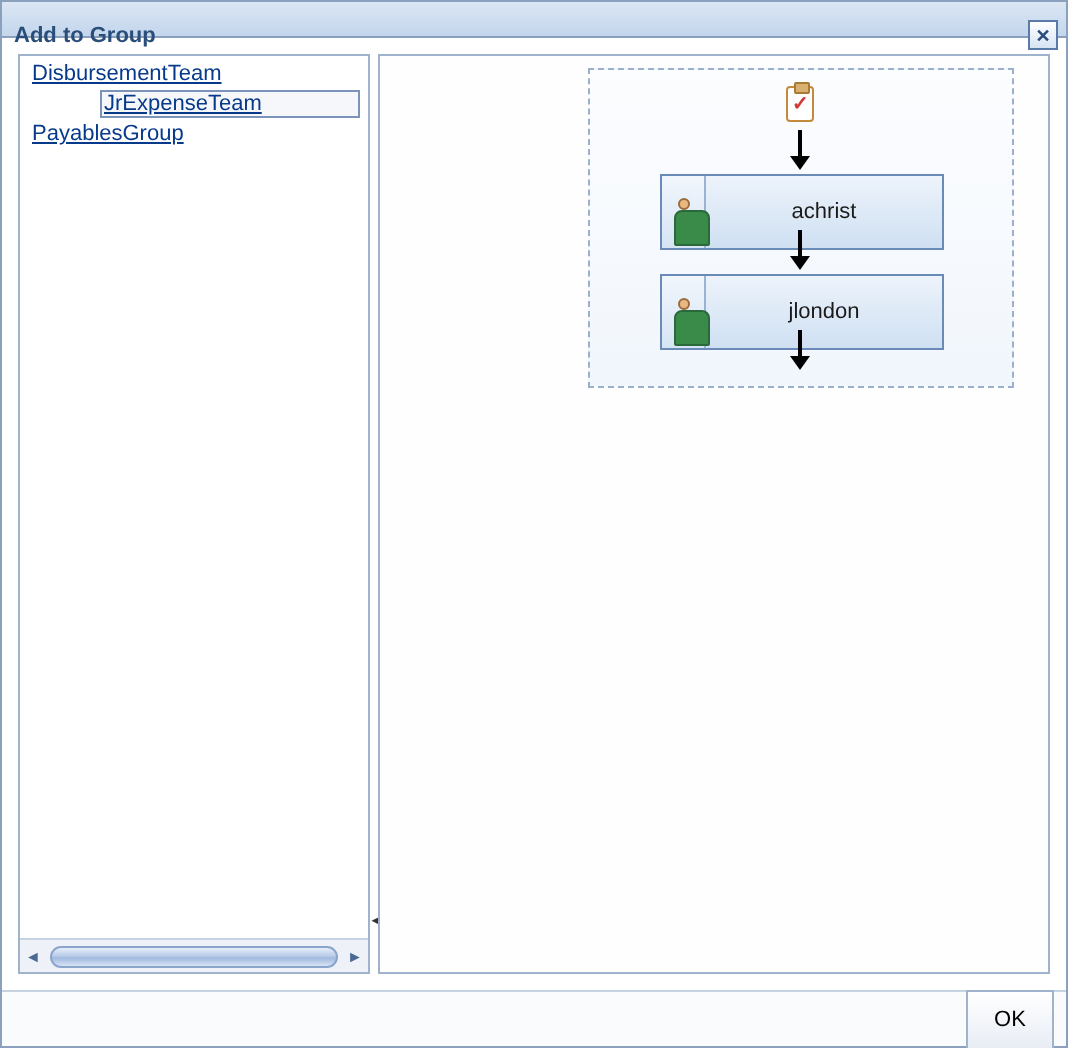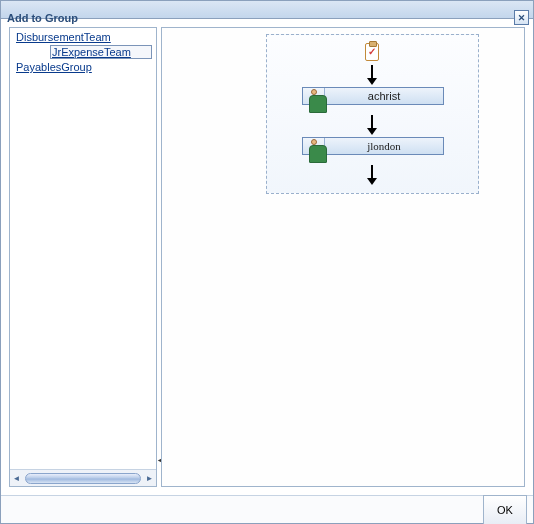--- a/index.html
+++ b/index.html
@@ -49,21 +49,21 @@
     cursor: pointer;
   }
   .body {
     flex: 1;
     display: flex;
     padding: 8px;
     gap: 0;
     min-height: 0;
   }
   .left-panel {
-    width: 148px;
+    width: 176px;
     border: 1px solid #9fb4cc;
     display: flex;
     flex-direction: column;
     background: #fff;
   }
   .group-list {
     flex: 1;
     padding: 2px 4px;
     overflow: hidden;
   }
@@ -196,28 +196,28 @@
     border-right: 5px solid transparent;
     border-top: 7px solid #000;
   }
   .arrow1 { top: 30px; height: 14px; }
   .arrow2 { top: 80px; height: 14px; }
   .arrow3 { top: 130px; height: 14px; }
   .node {
     position: absolute;
     left: 35px;
     width: 142px;
-    height: 18px;
+    height: 38px;
     border: 1px solid #6a8ab8;
     background: linear-gradient(to bottom, #edf3fb 0%, #cfe0f2 100%);
     display: flex;
     align-items: center;
   }
   .node1 { top: 52px; }
-  .node2 { top: 102px; font-family: Liberation Serif, serif; }
+  .node2 { top: 102px; }
   .node-iconbox {
     width: 22px;
     height: 100%;
     border-right: 1px solid #9ab3d3;
     display: flex;
     align-items: center;
     justify-content: center;
     background: linear-gradient(to bottom, #f1f6fc 0%, #d6e4f4 100%);
   }
   .person-icon {

